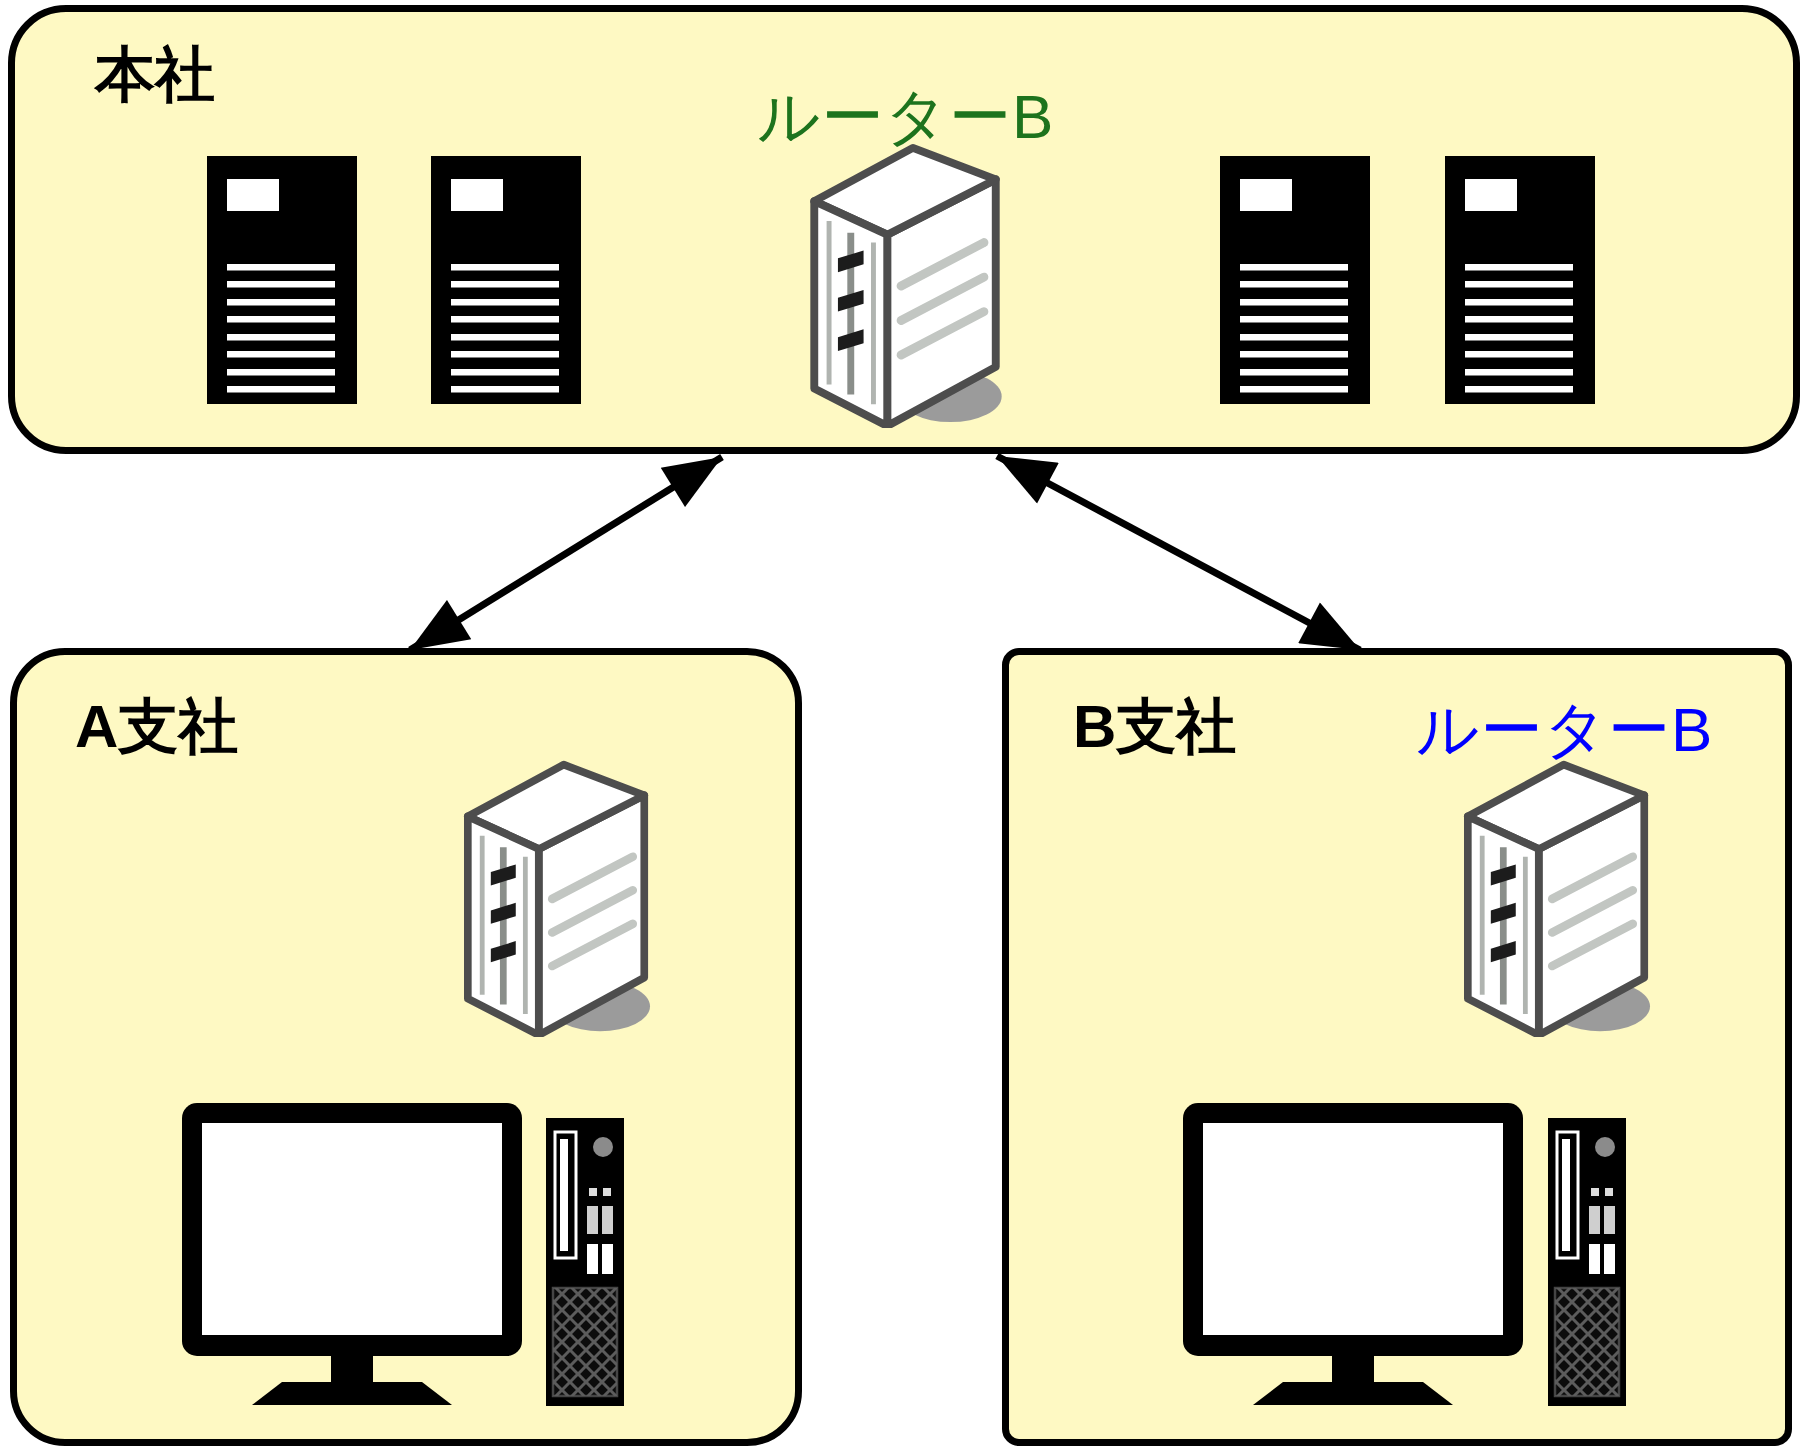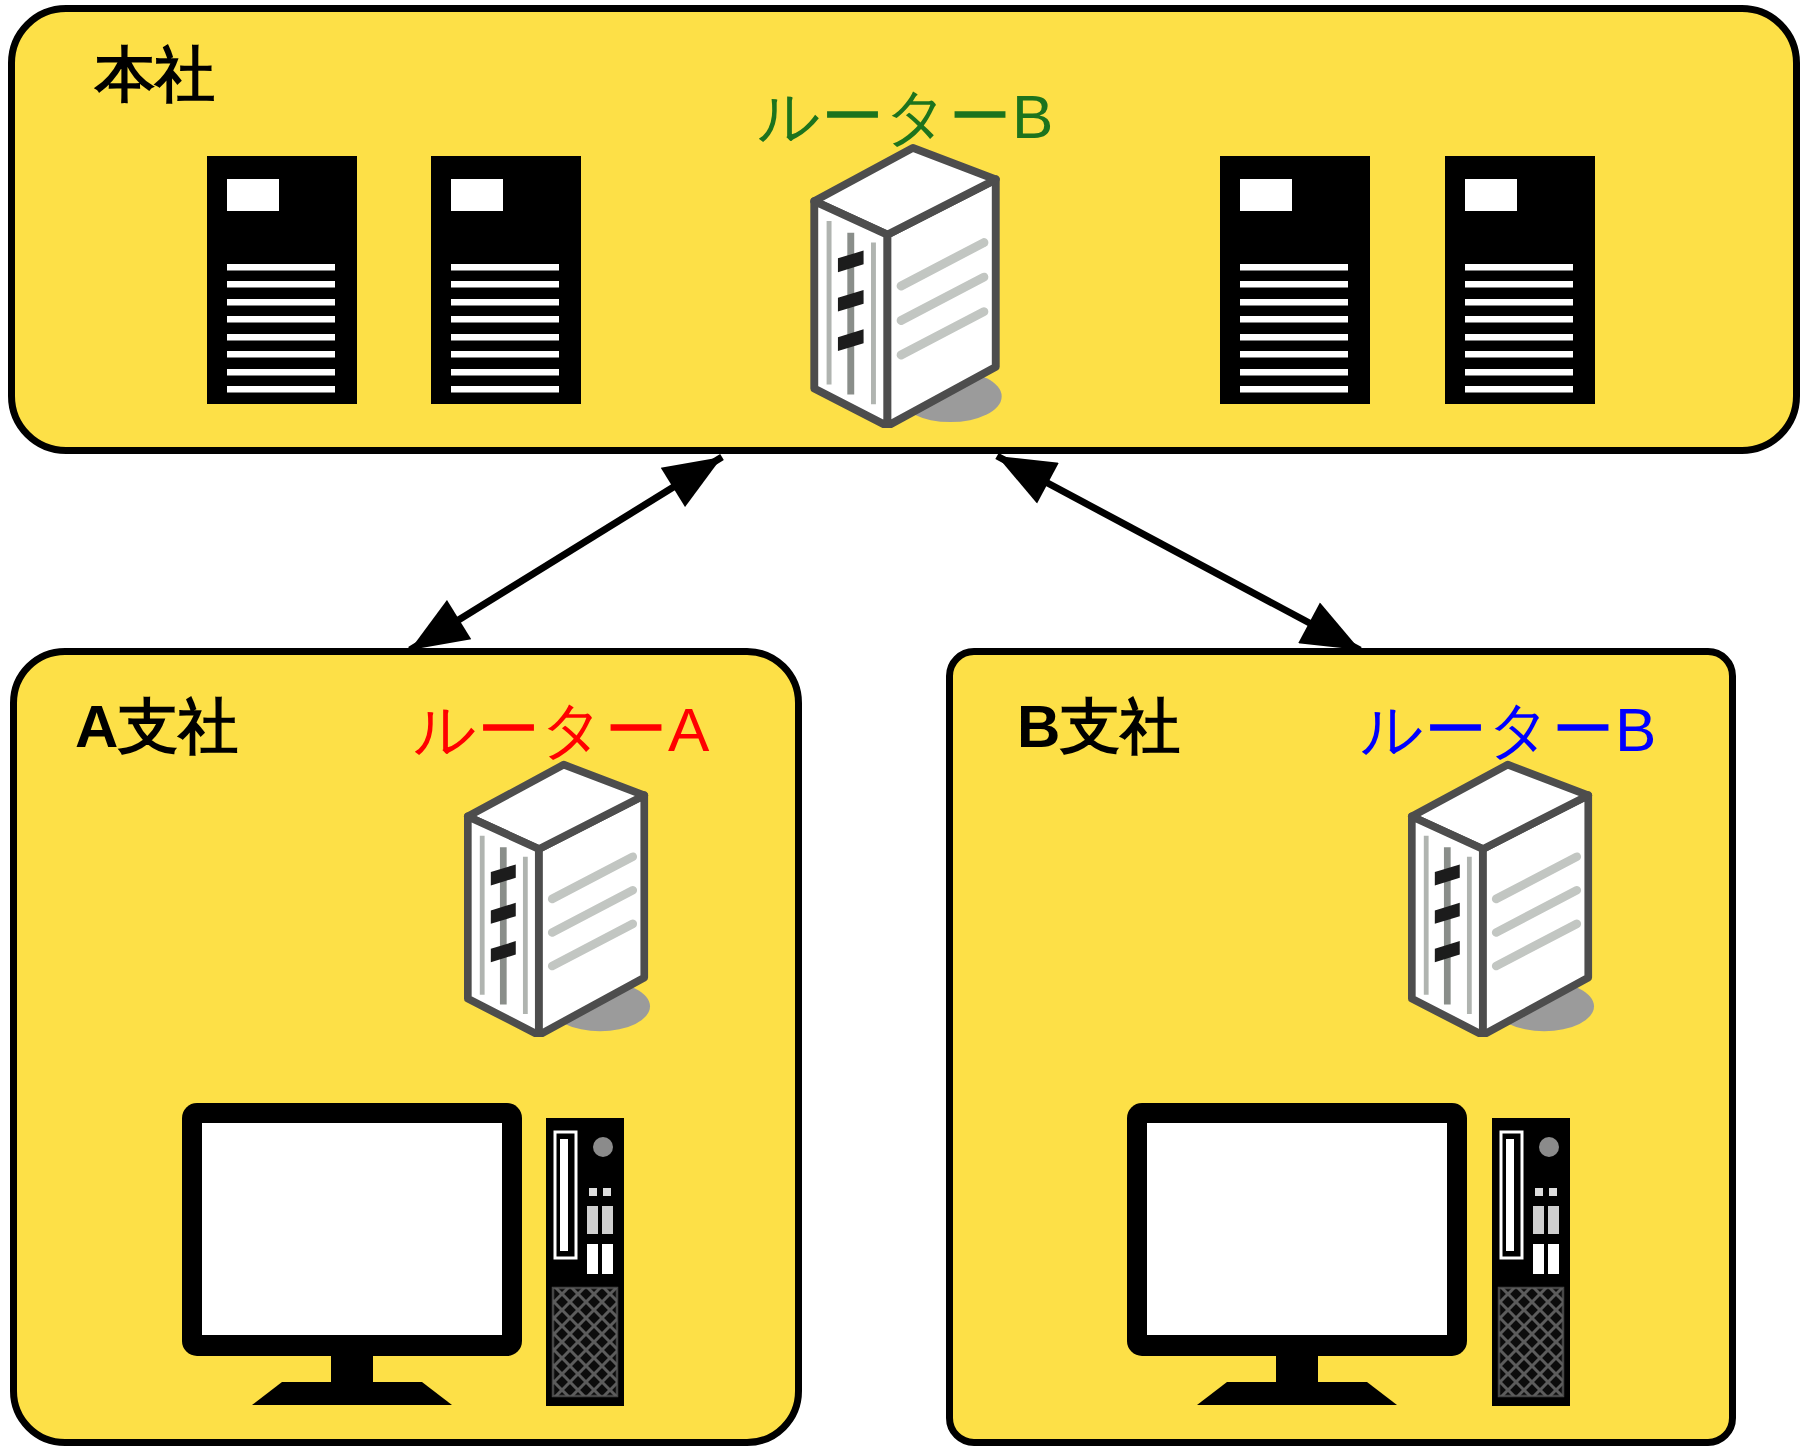--- a/index.html
+++ b/index.html
@@ -5,28 +5,28 @@
   html,body{margin:0;padding:0;background:#ffffff;}
   .canvas{
     position:relative;
     width:1810px;height:1455px;
     background:#ffffff;
     font-family:"Liberation Sans","DejaVu Sans",sans-serif;
     overflow:hidden;
   }
   .box{
     position:absolute;
-    background:#fde047;
+    background:#fef9c3;
     border:7px solid #000000;
     border-radius:58px;
     box-sizing:border-box;
   }
   .box-headoffice{left:8px;top:5px;width:1792px;height:449px;}
   .box-branch-a {left:10px;top:648px;width:792px;height:798px;border-radius:55px;text-align:center;}
-  .box-branch-b {left:946px;top:648px;width:790px;height:798px;border-radius:28px;}
+  .box-branch-b {left:1002px;top:648px;width:790px;height:798px;border-radius:17px;}
   .site-label{
     position:absolute;
     font-size:60px;font-weight:bold;color:#000000;
     line-height:1;white-space:nowrap;
   }
   .router-label{
     position:absolute;
     font-size:62px;font-weight:400;
     line-height:1;white-space:nowrap;letter-spacing:1px;
   }
@@ -133,21 +133,20 @@
       <marker id="arrow-head" viewBox="0 0 10 8" refX="10" refY="4" markerWidth="8.6" markerHeight="6.6" orient="auto-start-reverse">
         <path d="M0,0 L10,4 L0,8 Z" fill="#000000"></path>
       </marker>
     </defs>
     <line x1="722" y1="457" x2="410" y2="650" stroke="#000000" stroke-width="7" marker-start="url(#arrow-head)" marker-end="url(#arrow-head)"></line>
     <line x1="997" y1="456" x2="1360" y2="650" stroke="#000000" stroke-width="7" marker-start="url(#arrow-head)" marker-end="url(#arrow-head)"></line>
   </svg>
 
   <div class="box box-branch-a">
     <div class="site-label" style="left:58px;top:42px;">A支社</div>
-    <div class="router-label" style="left: 396px; top: 44px; color: rgb(255, 0, 0);">ルーターA</div>
     <svg class="icon abs" style="left:437px;top:102px;" width="206" height="280" viewBox="0 0 210 292">
         <use href="#sym-router"></use>
       </svg>
     <svg class="icon abs" style="left:165px;top:448px;" width="340" height="302" viewBox="0 0 340 302">
         <use href="#sym-monitor"></use>
       </svg>
     <svg class="icon abs" style="left:529px;top:463px;" width="78" height="288" viewBox="0 0 78 288">
         <use href="#sym-tower"></use>
       </svg>
   </div>

